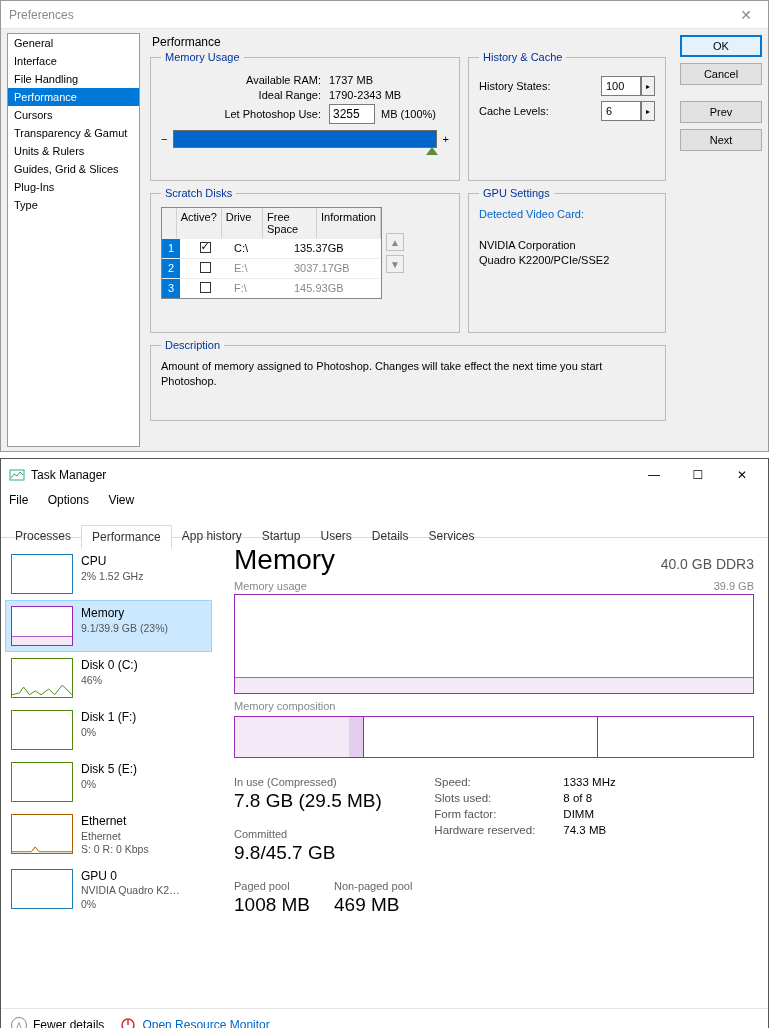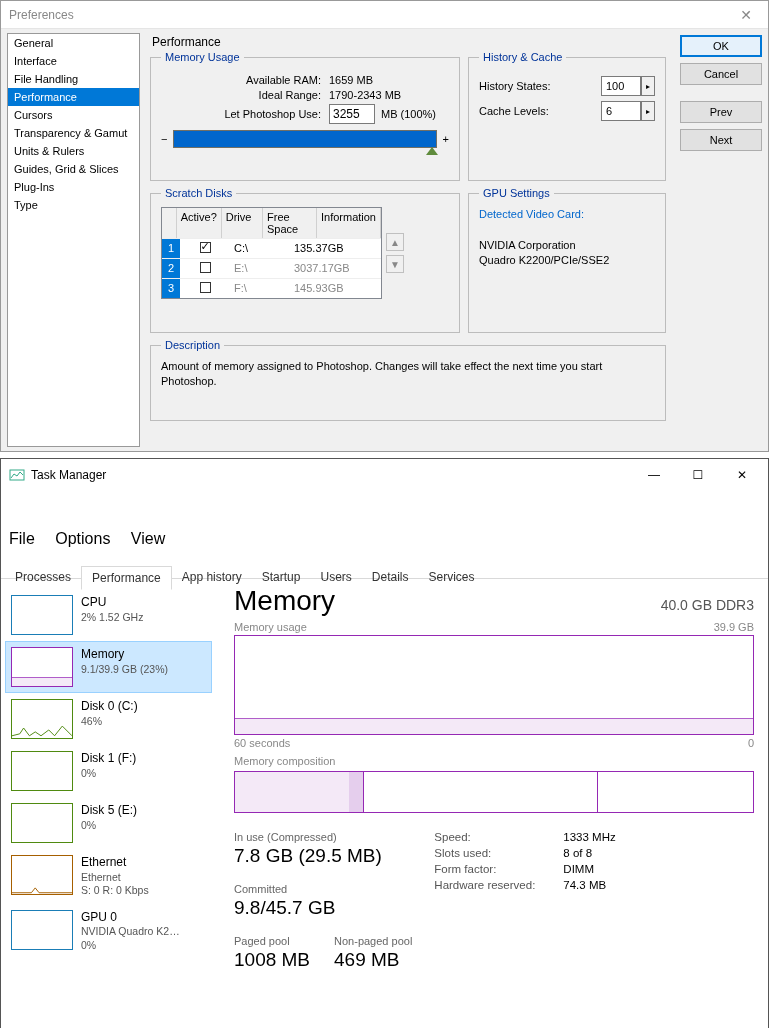--- a/index.html
+++ b/index.html
@@ -57,21 +57,21 @@
   .link { color:#0066cc; }
 
   .desc-text { font-size:11px; line-height:1.4; }
 
   
   .tm { width:769px; margin-top:6px; border:1px solid #555; background:#fff; position:relative; }
   .tm-titlebar { height:32px; display:flex; align-items:center; justify-content:space-between; padding:0 4px 0 8px; }
   .tm-title { display:flex; align-items:center; gap:6px; font-size:12px; }
   .tm-winbtns { display:flex; gap:0; }
   .tm-winbtn { width:44px; height:28px; display:flex; align-items:center; justify-content:center; font-size:12px; }
-  .tm-menu { padding:2px 8px 6px; font-size:16px;margin-top:37px; }
+  .tm-menu { padding:2px 8px 6px; font-size:12px; }
   .tm-menu span { margin-right:16px; }
 
   .tm-tabs { display:flex; padding:0 4px; font-size:12px; border-bottom:1px solid #d9d9d9; }
   .tm-tab { padding:4px 10px; color:#333; cursor:default; position:relative; top:12px; }
   .tm-tab.active { background:#fff; border:1px solid #d9d9d9; border-bottom:1px solid #fff; }
 
   .tm-content { display:flex; height:470px; }
   .tm-left { width:215px; padding:10px 4px; overflow:hidden; }
   .tm-card { display:flex; gap:8px; padding:6px 6px; align-items:flex-start; cursor:default; }
   .tm-card.selected { background:#cce8ff; border:1px solid #99d1ff; padding:5px 5px; }
@@ -142,21 +142,21 @@
 
     <div class="prefs-main">
       <div class="prefs-main-title">Performance</div>
 
       <div style="display:flex; gap:8px;">
         <div style="flex:1;">
           <fieldset class="grp" style="height:130px;">
             <legend>Memory Usage</legend>
             <div class="mem-row">
                 <span class="mem-label">Available RAM:</span>
-                <span class="mem-val">1659 MB</span>
+                <span class="mem-val">1737 MB</span>
               </div>
             <div class="mem-row">
                 <span class="mem-label">Ideal Range:</span>
                 <span class="mem-val">1790-2343 MB</span>
               </div>
             <div class="mem-row">
               <span class="mem-label">Let Photoshop Use:</span>
               <span class="mem-val" style="display:flex;align-items:center;gap:6px;">
                 <input class="mem-input" value="3255" style="">
                 <span>MB (100%)</span>
@@ -363,24 +363,20 @@
         <div class="tm-h1">Memory</div>
         <div class="tm-h1sub">40.0 GB DDR3</div>
       </div>
       <div class="tm-chartlbl">
           <span>Memory usage</span>
           <span>39.9 GB</span>
         </div>
       <div class="tm-chart">
           <div class="tm-chart-fill"></div>
         </div>
-      <div class="tm-chartlbl2">
-          <span>60 seconds</span>
-          <span>0</span>
-        </div>
 
       <div class="tm-chartlbl" style="margin-top:6px;">
           <span>Memory composition</span>
         </div>
       <div class="tm-comp">
         <div class="used"></div>
           <div class="mod"></div>
           <div class="stb"></div>
           <div class="free"></div>
       </div>

